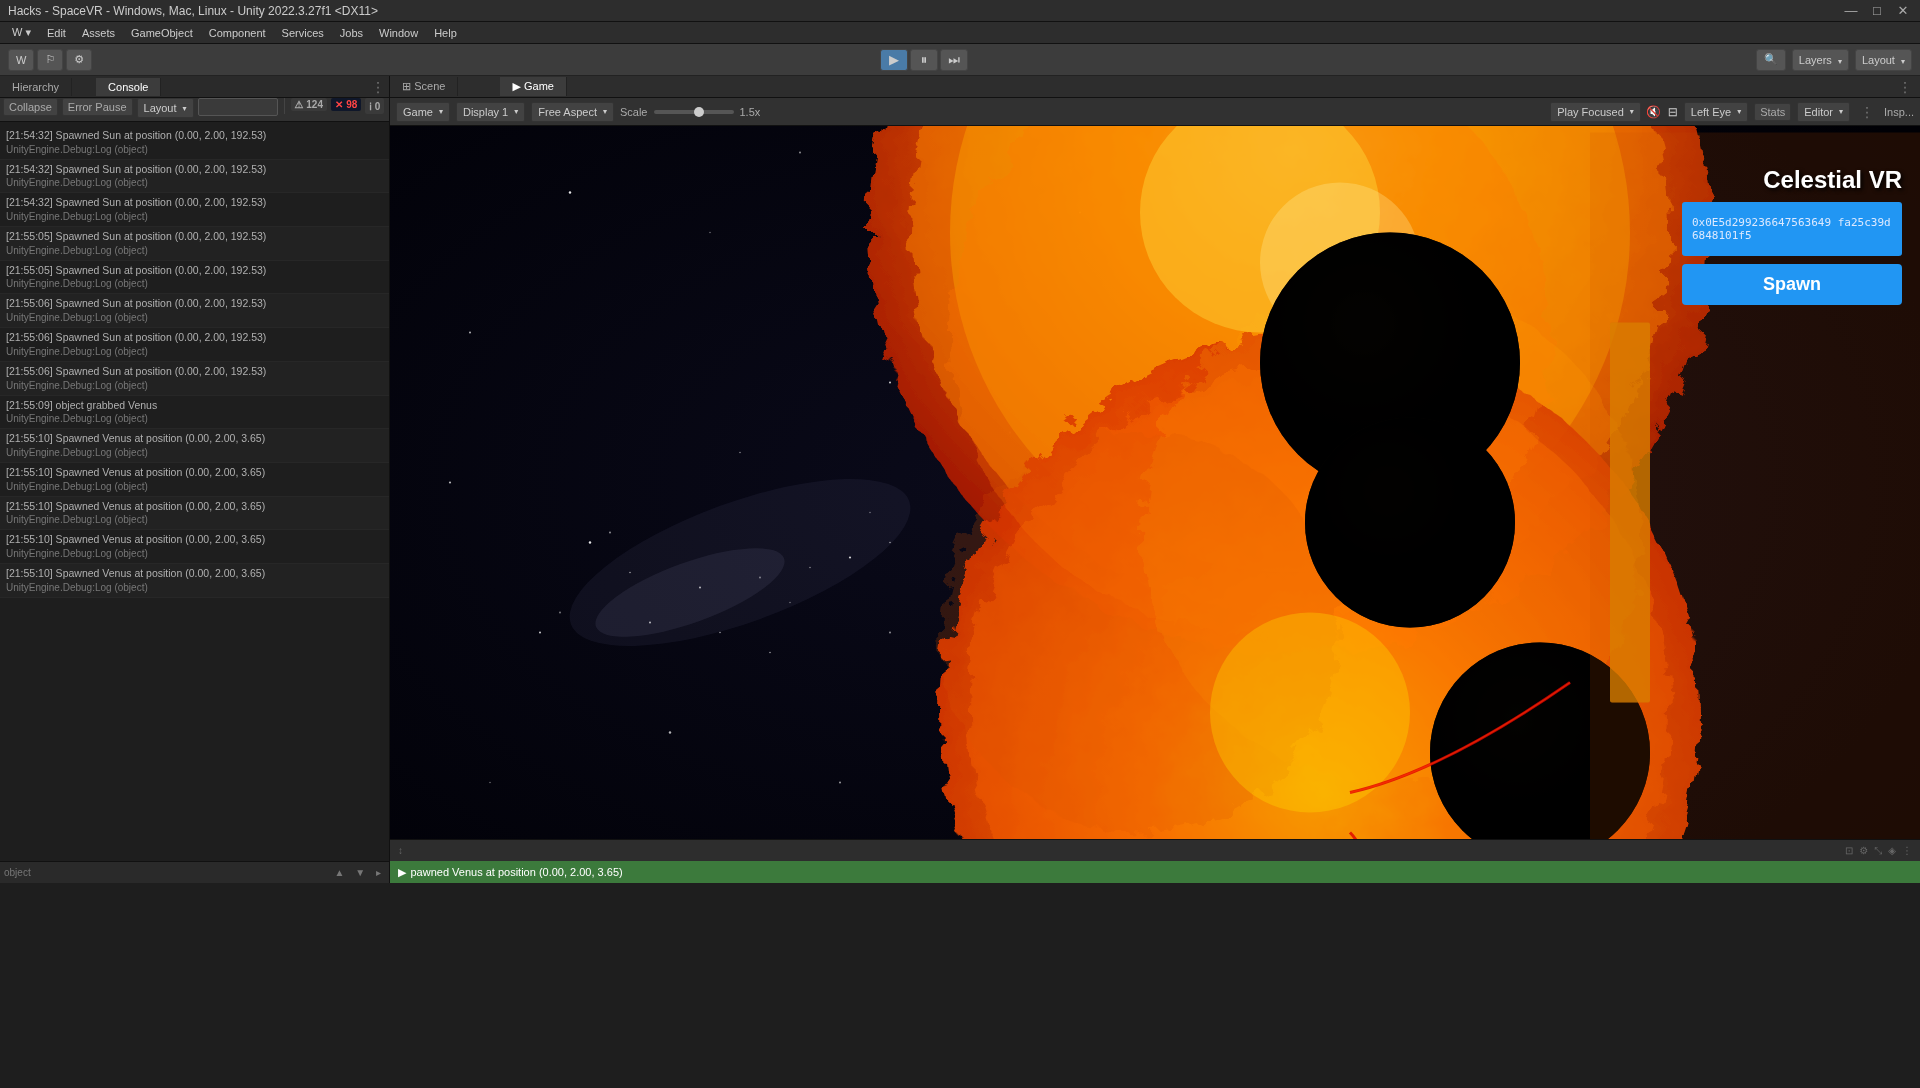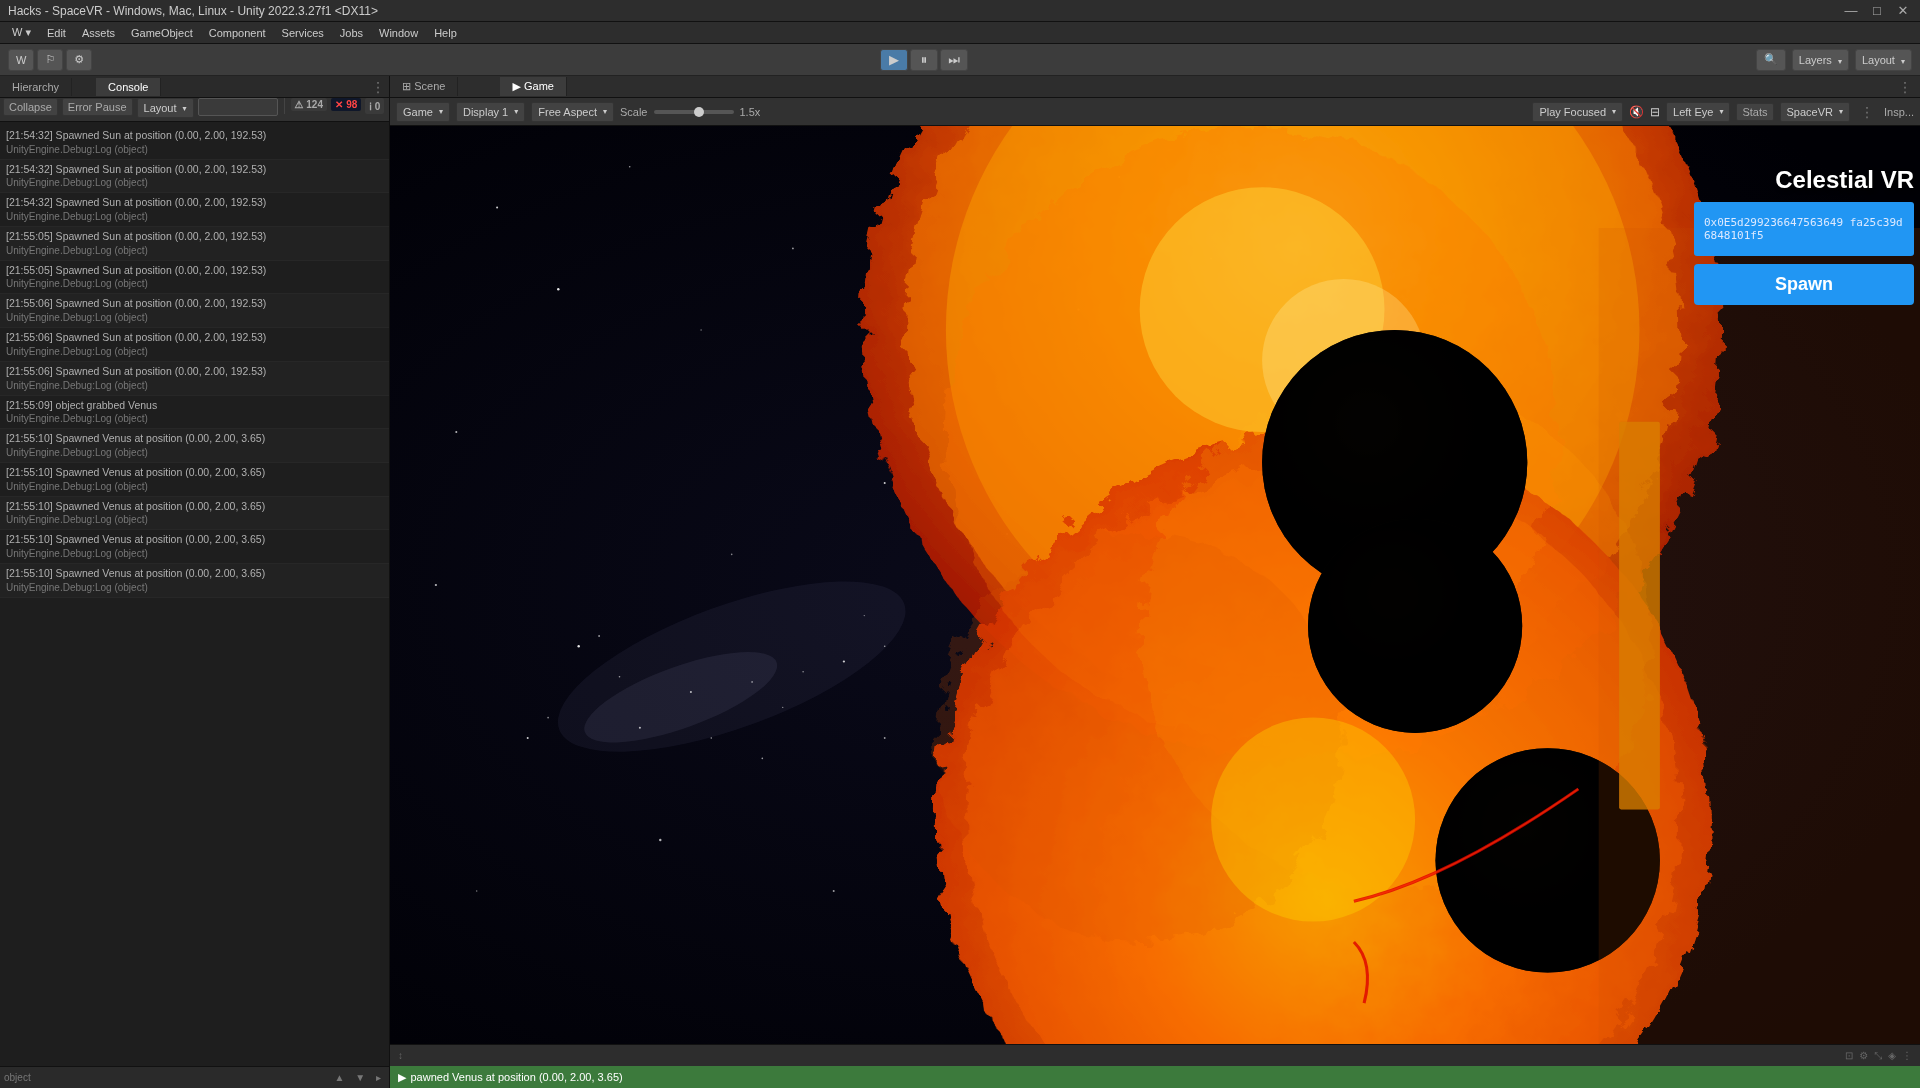--- a/index.html
+++ b/index.html
@@ -279,21 +279,21 @@
       width: 100%;
       height: 100%;
       background: #000;
       position: absolute;
       top: 0; left: 0;
     }
 
     
     #vr-overlay {
       position: absolute;
-      right: 6px;
+      right: 18px;
       top: 40px;
       width: 220px;
       display: flex;
       flex-direction: column;
       gap: 8px;
     }
     .vr-title {
       color: white;
       font-size: 24px;
       font-weight: bold;
@@ -381,21 +381,21 @@
     }
 
     
     ::-webkit-scrollbar { width: 8px; }
     ::-webkit-scrollbar-track { background: #2a2a2a; }
     ::-webkit-scrollbar-thumb { background: #555; border-radius: 4px; }
 
     #whole-layout {
       display: flex;
       flex-direction: column;
-      height: 1088px;
+      height: 883px;
     }
     #content-area {
       display: flex;
       flex-direction: column;
       flex: 1;
       overflow: hidden;
     }
     #panels-area {
       display: flex;
       flex: 1;
@@ -622,21 +622,21 @@
               <span class="chevron">▾</span>
             </div>
             <span>🔇</span>
             <span>⊟</span>
             <div class="game-dropdown">
               <span>Left Eye</span>
               <span class="chevron">▾</span>
             </div>
             <button class="console-btn">Stats</button>
             <div class="game-dropdown">
-              <span>SpaceVR</span>
+              <span>Editor</span>
               <span class="chevron">▾</span>
             </div>
             <span class="three-dots">⋮</span>
             <span style="font-size:11px;color:#aaa;">Insp...</span>
           </div>
         </div>
 
         <div id="game-view">
 
           <svg id="space-bg" viewBox="0 0 1530 900" preserveAspectRatio="xMidYMid slice">

